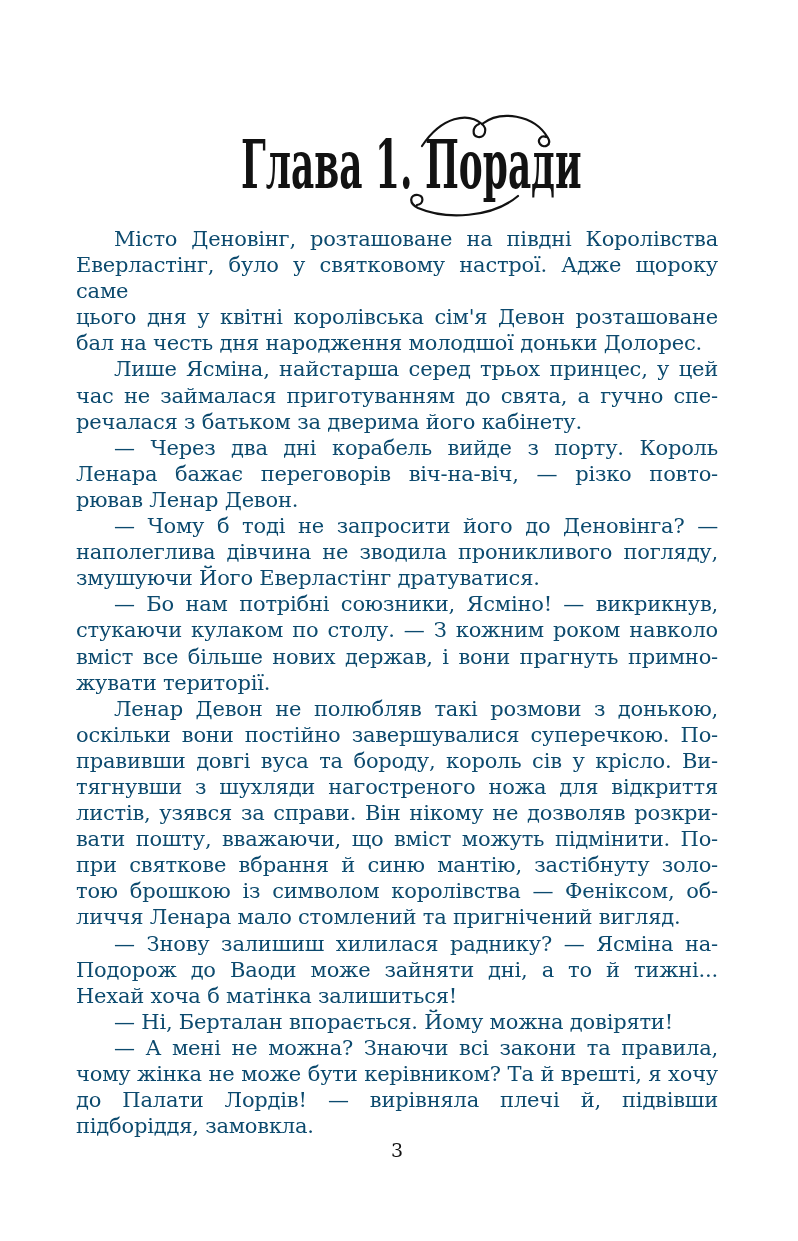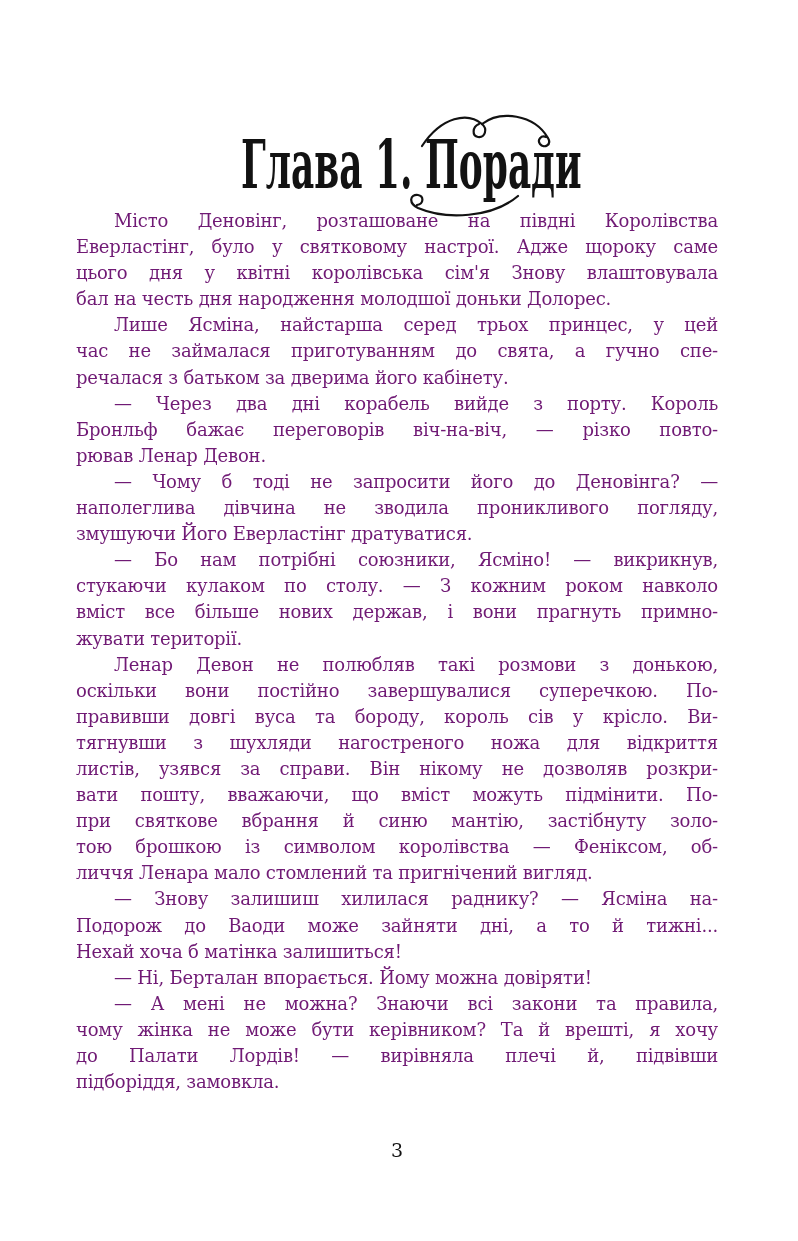--- a/index.html
+++ b/index.html
@@ -49,27 +49,27 @@
   .flourish-bottom {
     top: 190px;
     left: 396px;
     width: 130px;
     height: 30px;
   }
   .flourish svg { width: 100%; height: 100%; }
   
   .body-text {
     position: absolute;
-    top: 208px;
+    top: 226px;
     left: 76px;
     width: 642px;
-    font-size: 18px;
+    font-size: 21px;
     line-height: 26.1px;
     letter-spacing: -0.2px;
-    color: #701a75;
+    color: #0c4a6e;
   }
   .paragraph { margin: 0; }
   .line {
     text-align: justify;
     text-align-last: justify;
   }
   .line.first { text-indent: 38px; }
   .line.last  { text-align-last: left; }
   
   .page-number {
@@ -101,31 +101,31 @@
   </div>
 
   <div class="title-wrap">
     <h1 class="chapter-title">Глава 1. Поради</h1>
   </div>
 
   <div class="body-text">
       <div class="paragraph">
         <div class="line first">Місто Деновінг, розташоване на півдні Королівства</div>
         <div class="line">Еверластінг, було у святковому настрої. Адже щороку саме</div>
-        <div class="line">цього дня у квітні королівська сім'я Знову влаштовувала</div>
+        <div class="line">цього дня у квітні королівська сім'я Девон розташоване</div>
         <div class="line last">бал на честь дня народження молодшої доньки Долорес.</div>
       </div>
       <div class="paragraph">
         <div class="line first">Лише Ясміна, найстарша серед трьох принцес, у цей</div>
         <div class="line">час не займалася приготуванням до свята, а гучно спе-</div>
         <div class="line last">речалася з батьком за дверима його кабінету.</div>
       </div>
       <div class="paragraph">
         <div class="line first">— Через два дні корабель вийде з порту. Король</div>
-        <div class="line">Бронльф бажає переговорів віч-на-віч, — різко повто-</div>
+        <div class="line">Ленара бажає переговорів віч-на-віч, — різко повто-</div>
         <div class="line last">рював Ленар Девон.</div>
       </div>
       <div class="paragraph">
         <div class="line first">— Чому б тоді не запросити його до Деновінга? —</div>
         <div class="line">наполеглива дівчина не зводила проникливого погляду,</div>
         <div class="line last">змушуючи Його Еверластінг дратуватися.</div>
       </div>
       <div class="paragraph">
         <div class="line first">— Бо нам потрібні союзники, Ясміно! — викрикнув,</div>
         <div class="line">стукаючи кулаком по столу. — З кожним роком навколо</div>

